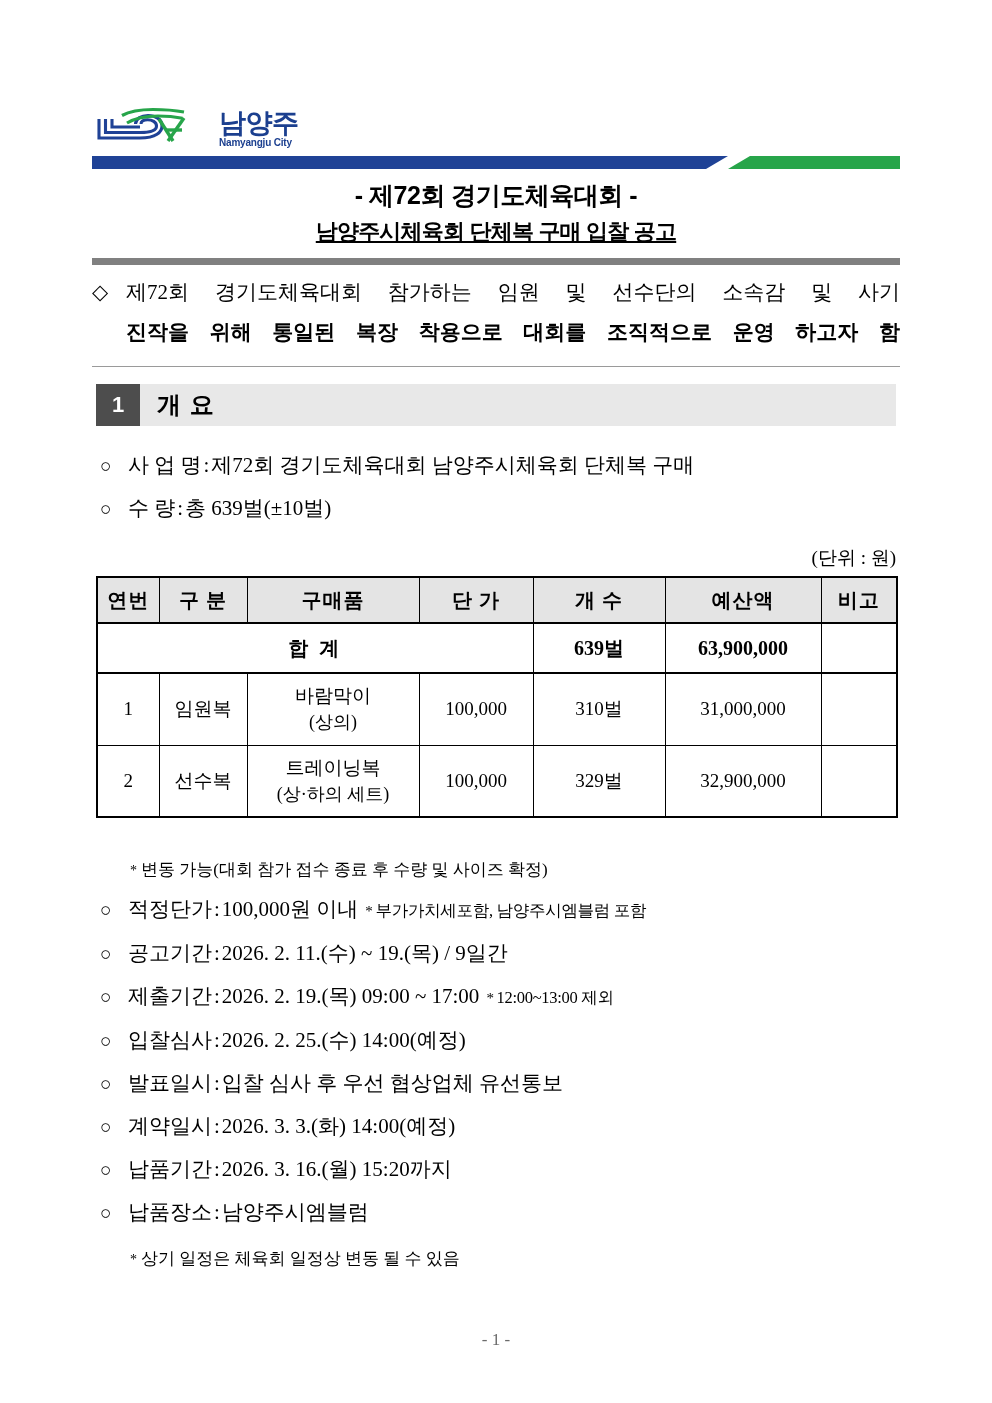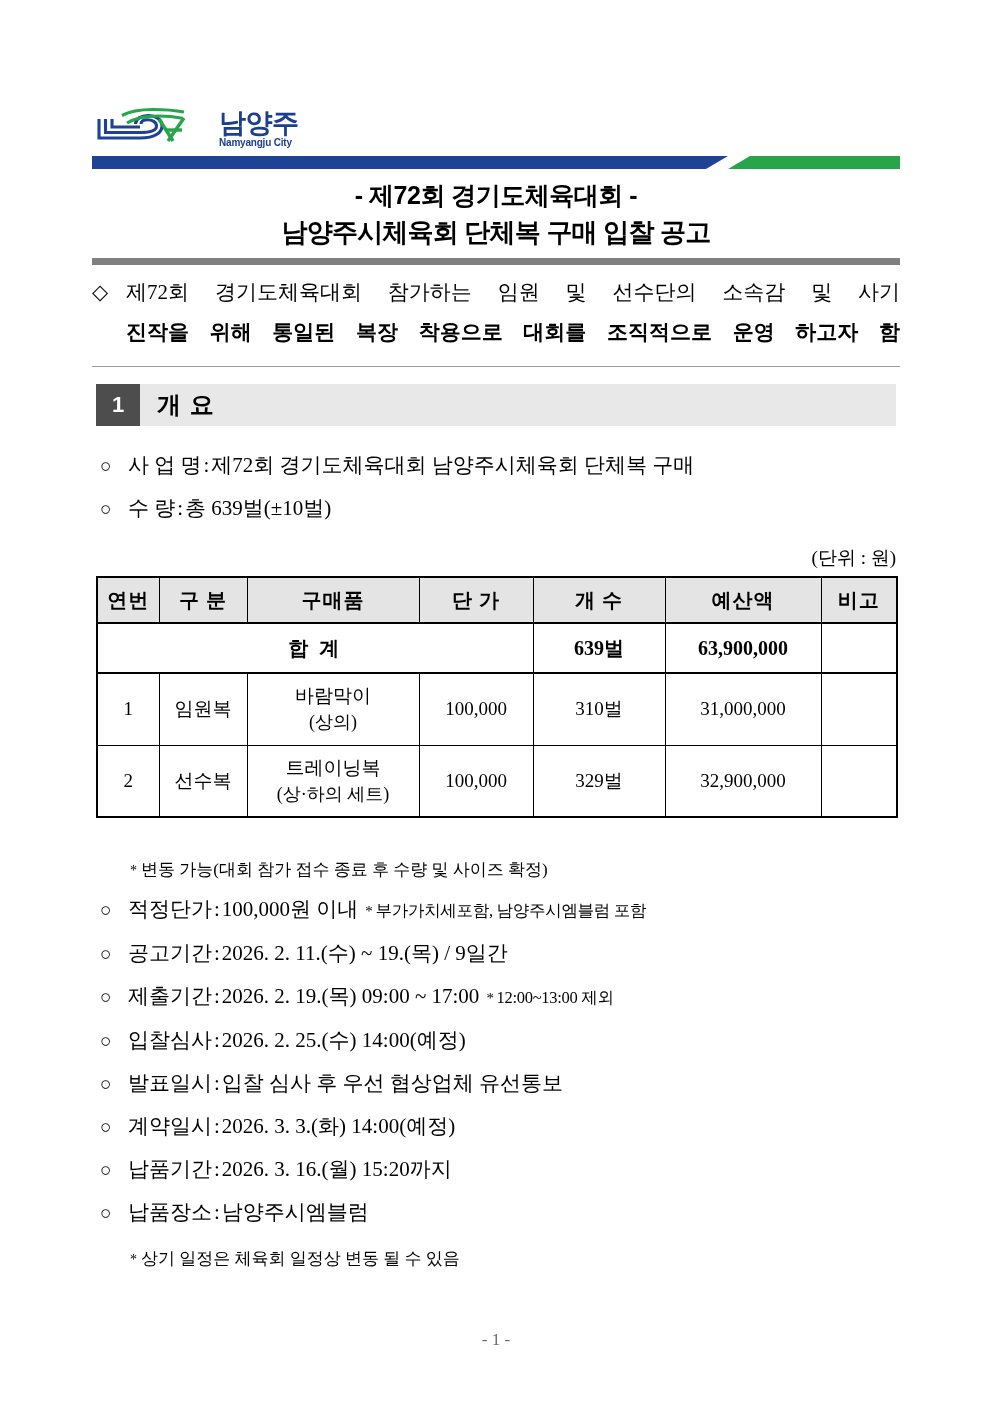--- a/index.html
+++ b/index.html
@@ -75,21 +75,21 @@
   }
   .banner-title {
     text-align: center;
     font-family: "Liberation Sans", sans-serif;
     font-weight: bold;
     color: #000000;
     padding-top: 9px;
     padding-bottom: 4px;
   }
   .banner-line1 { font-size: 25px; line-height: 34px; letter-spacing: -0.5px; }
-  .banner-line2 { font-size: 26px; line-height: 40px; letter-spacing: -0.8px; }
+  .banner-line2 { font-size: 22px; line-height: 40px; letter-spacing: -0.8px; text-decoration: underline; }
   .banner-rule {
     height: 7px;
     background: #808080;
     margin-top: 2px;
   }
 
   
   .intro {
     position: absolute;
     left: 92px;

